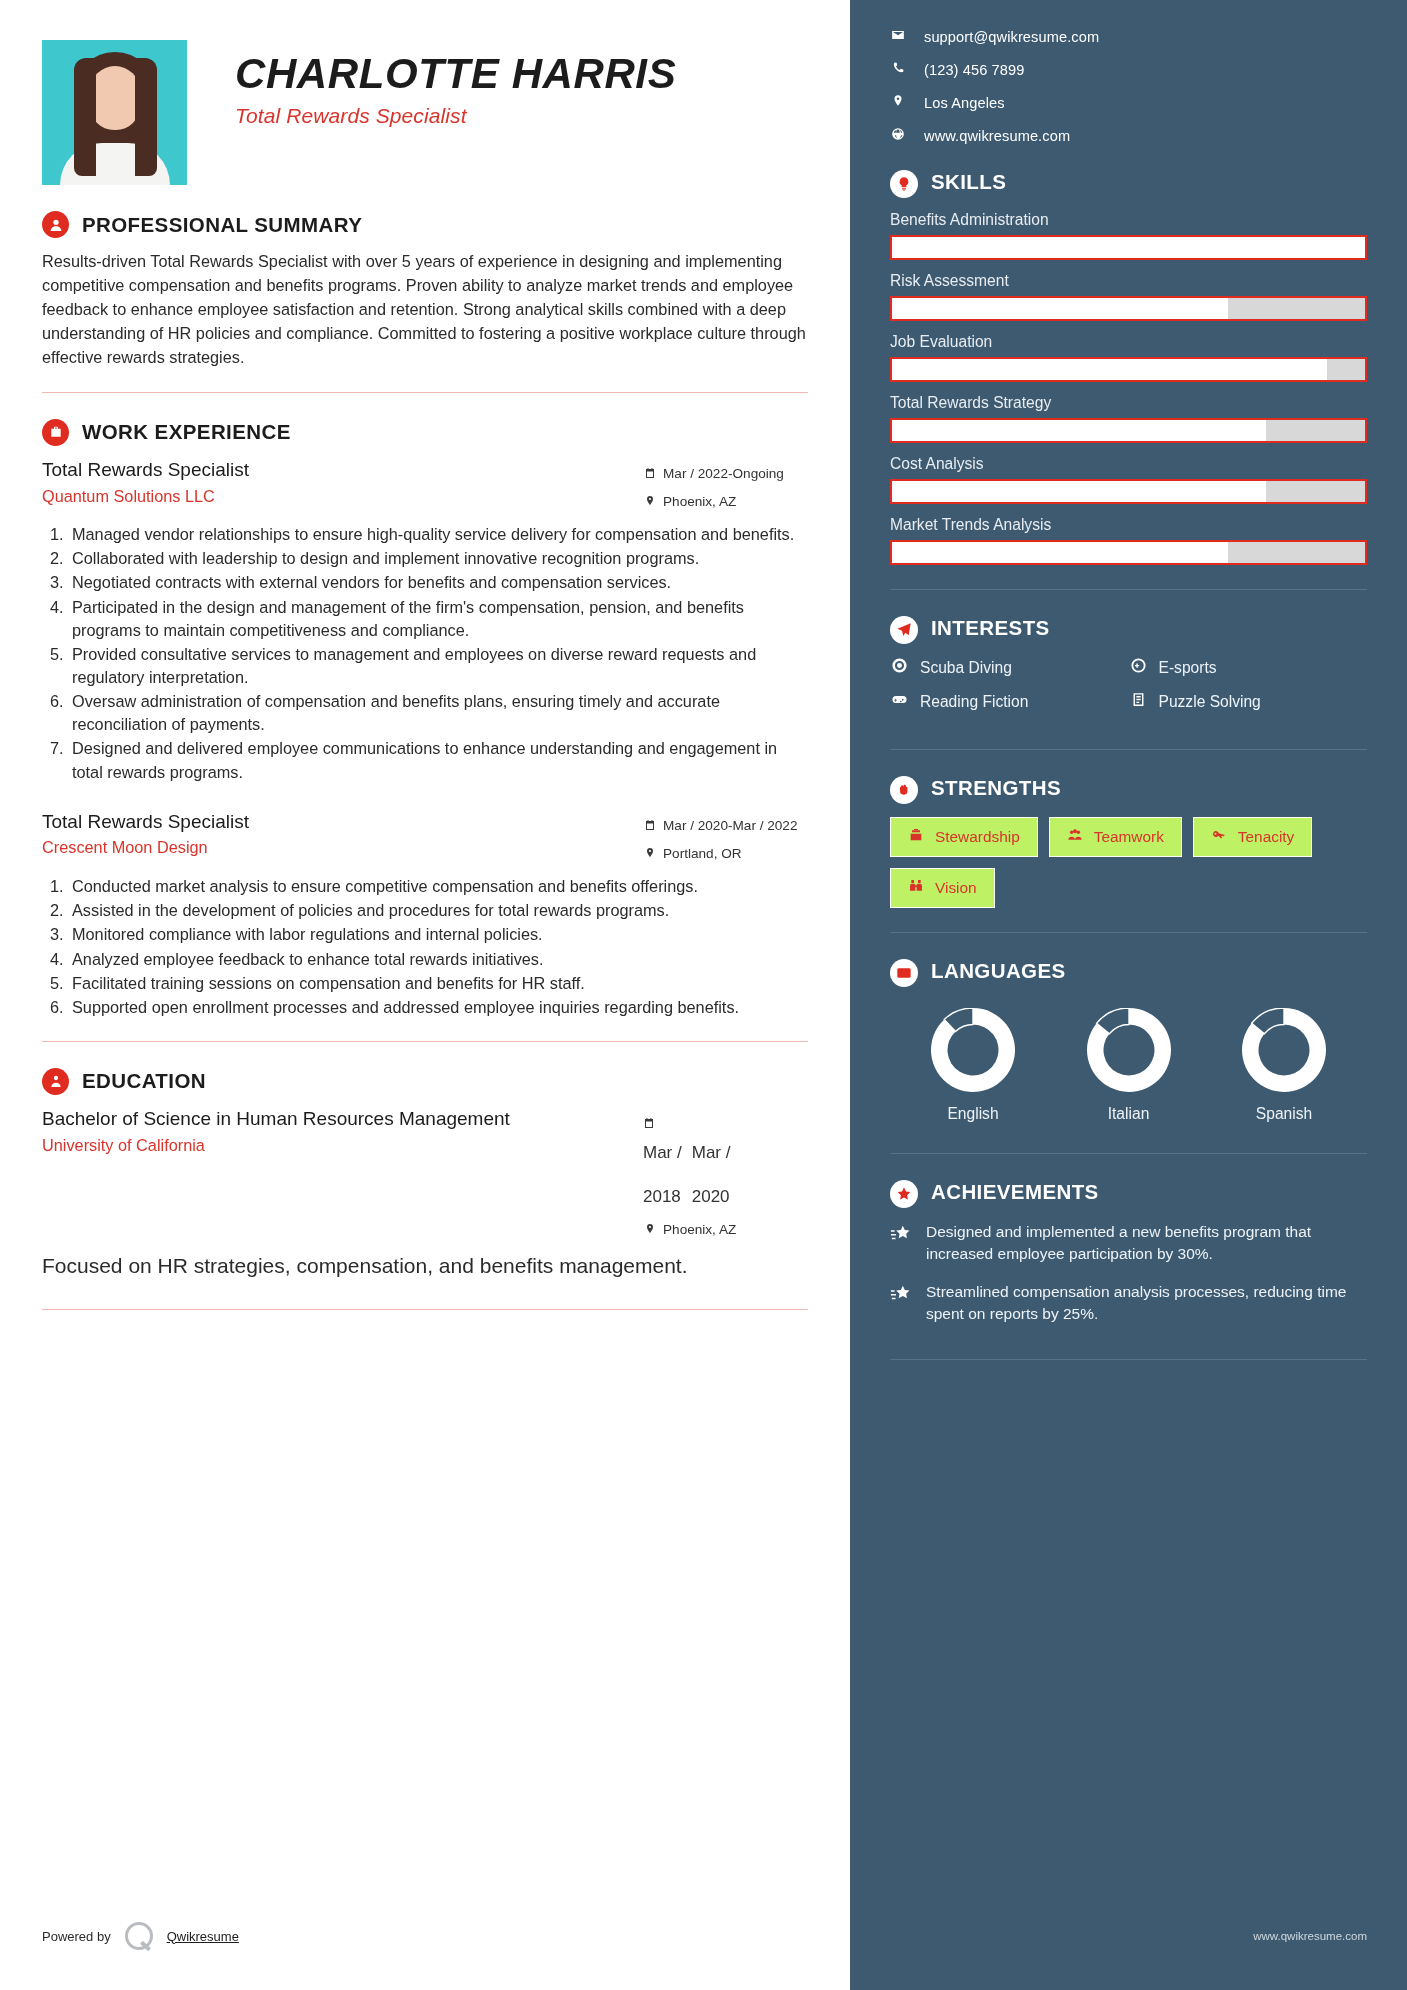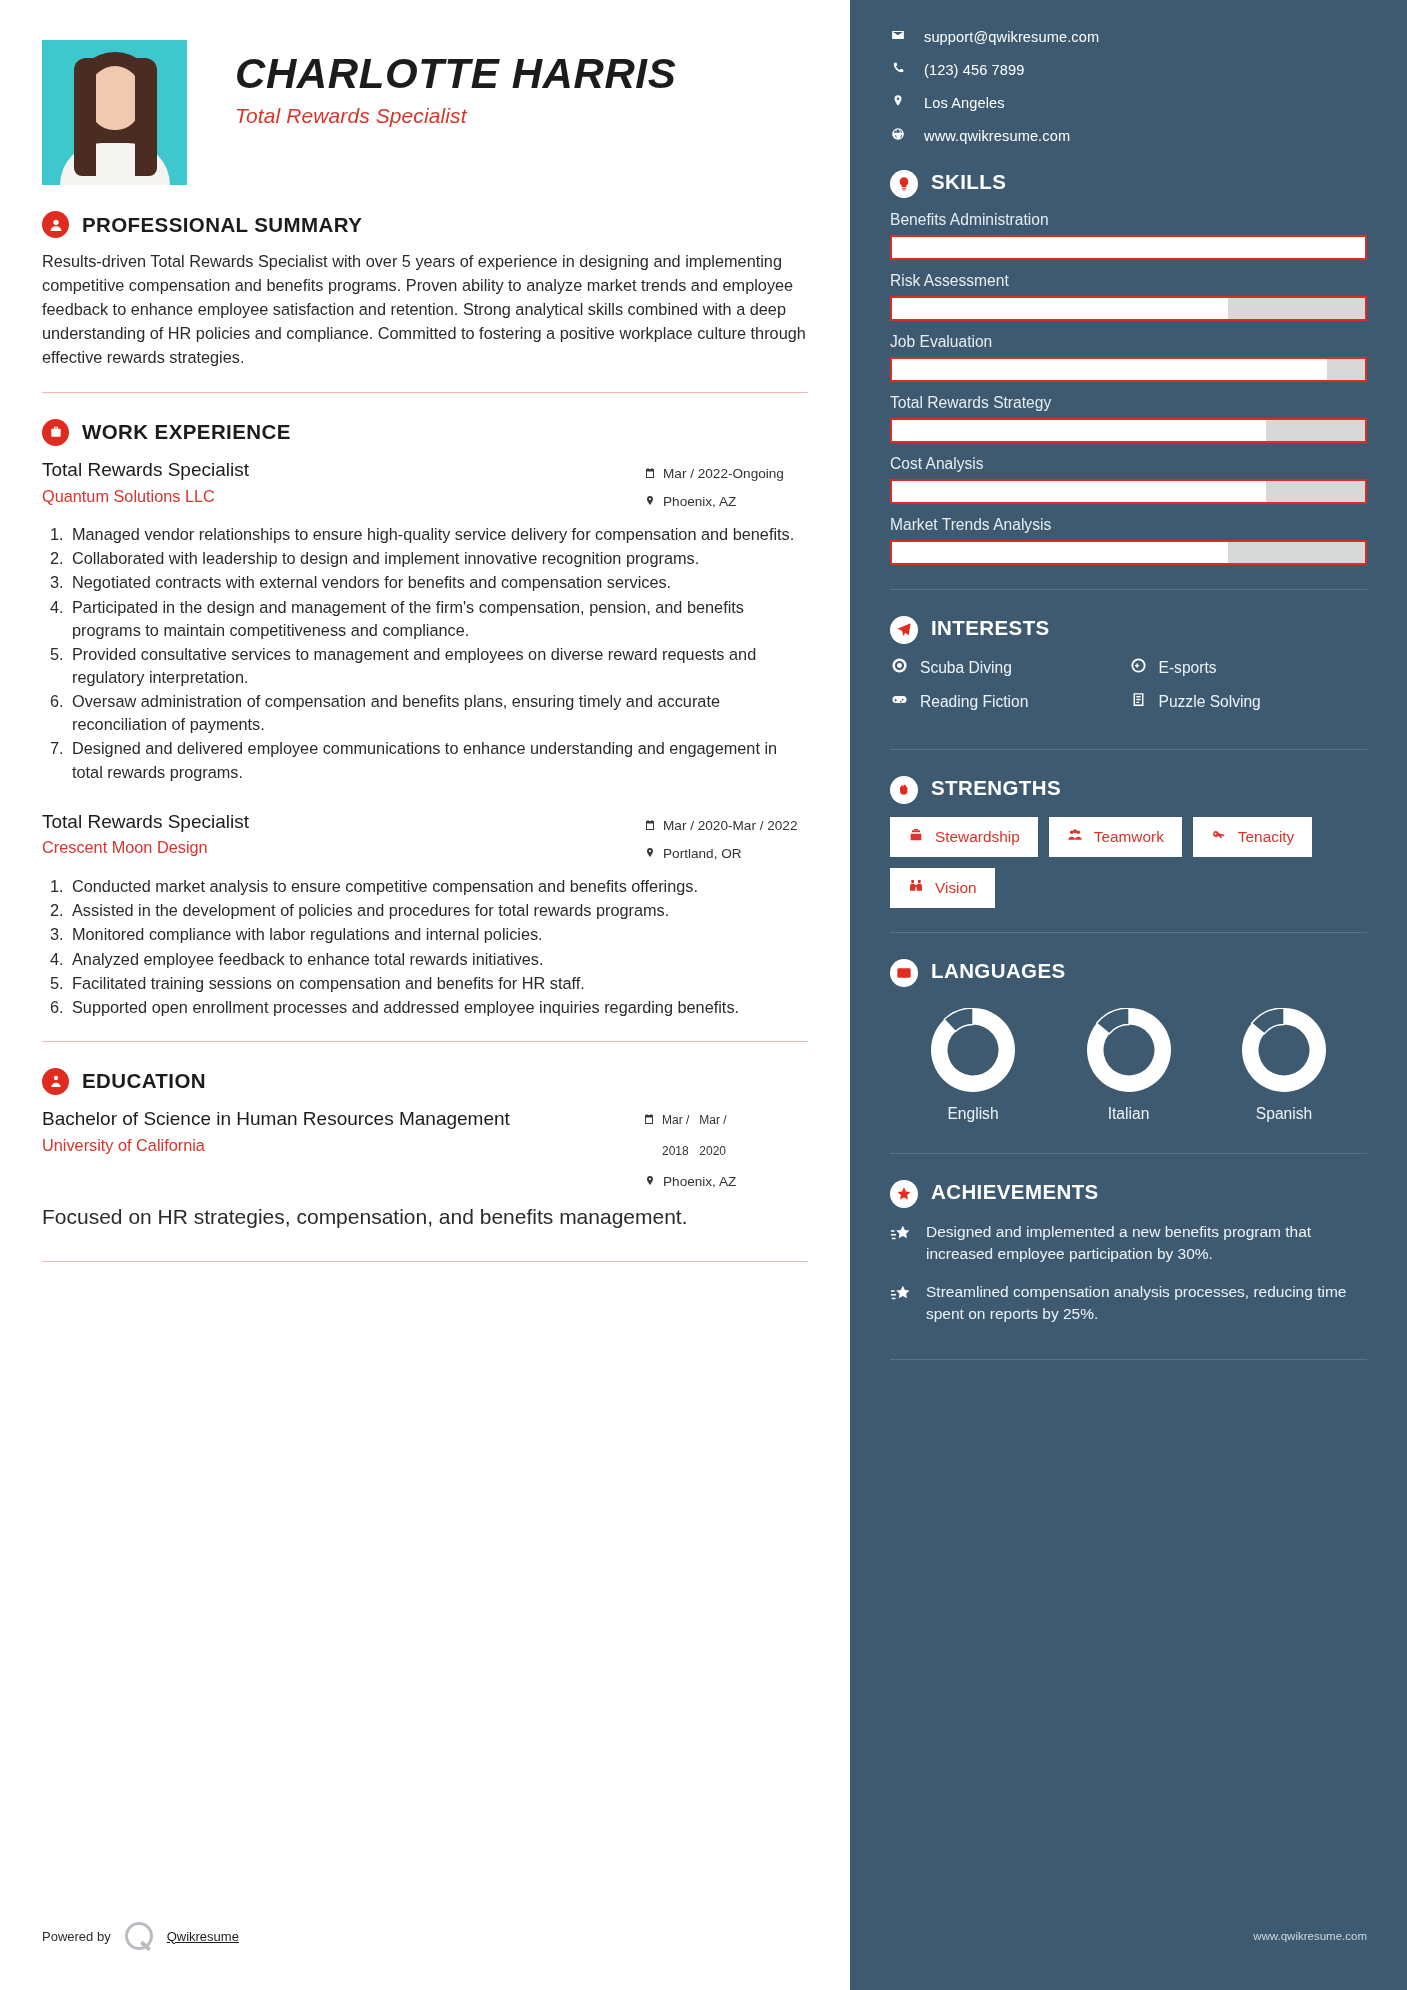--- a/index.html
+++ b/index.html
@@ -153,23 +153,24 @@
   .edu-desc {
     font-size: 21px;
     color: #2b2b2b;
     margin-top: 11px;
     line-height: 1.45;
   }
   .edu-dates {
     display: flex;
     align-items: flex-start;
     gap: 7px;
-    font-size: 12px;
+    font-size: 17px;
     color: #333;
     line-height: 1.3;
+    flex-direction: column;
   }
   .edu-dates .dd { display: flex; gap: 10px; }
   .edu-dates .dd span { display: block; }
 
   .footer {
     position: absolute;
     left: 42px;
     bottom: 40px;
     display: flex;
     align-items: center;
@@ -253,21 +254,21 @@
     margin-bottom: 13px;
   }
   .interest .ii { width: 19px; flex: 0 0 19px; text-align: center; }
   .interest .ii svg { width: 17px; height: 17px; fill: #ffffff; }
 
   .strength-grid { display: flex; flex-wrap: wrap; gap: 11px; }
   .strength {
     display: flex;
     align-items: center;
     gap: 10px;
-    background: #ffffff;
+    background: #bef264;
     border: 1px solid #ffffff;
     padding: 9px 17px;
     color: #d9342b;
     font-size: 15.4px;
   }
   .strength .si { width: 17px; flex: 0 0 17px; }
   .strength .si svg { width: 16px; height: 16px; fill: #d9342b; }
 
   .lang-row {
     display: flex;

